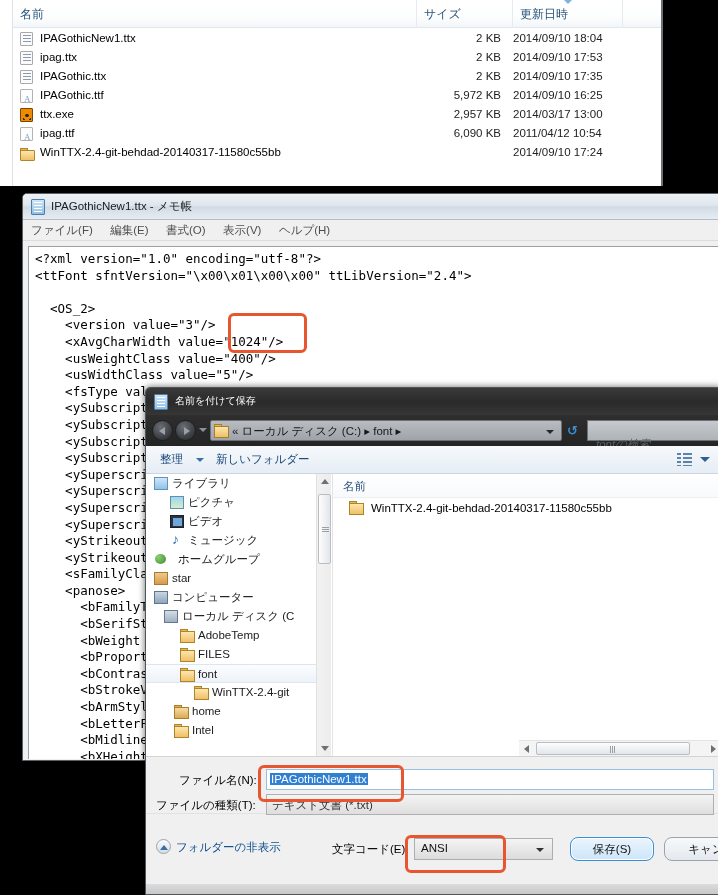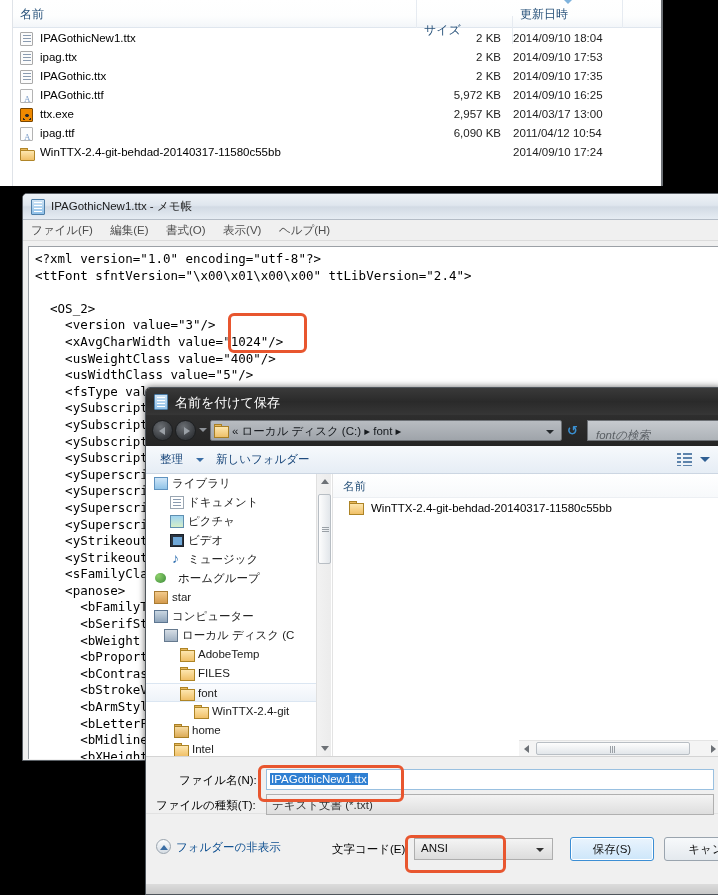--- a/index.html
+++ b/index.html
@@ -26,21 +26,21 @@
     position:absolute; left:13px; top:0; right:0; height:28px;
     background: linear-gradient(to bottom,#ffffff 0%, #fdfefe 60%, #f3f6f9 100%);
     border-bottom:1px solid #dfe6ee;
   }
   .exp-col {
     position:absolute; top:0; height:28px; line-height:28px;
     font-size:12px; color:#28527a; padding-left:7px;
     border-right:1px solid #e6ebf1; white-space:nowrap;
   }
   .exp-col.c-name { left:0; width:404px; }
-  .exp-col.c-size { left:404px; width:96px;margin-top:16px; }
+  .exp-col.c-size { left:404px; width:96px; }
   .exp-col.c-date { left:500px; width:110px; }
   .exp-col.c-last { left:610px; width:50px; border-right:none; }
   .sort-caret {
     position:absolute; left:50%; top:-1px; margin-left:-5px;
     width:0;height:0;border-left:5px solid transparent;border-right:5px solid transparent;
     border-top:5px solid #7fb3dd;
   }
   .exp-rows { position:absolute; left:13px; top:29px; right:0; bottom:0; }
   .exp-row { position:relative; height:19px; line-height:19px; font-size:11.5px; color:#000; }
   .exp-row .fname { position:absolute; left:27px; white-space:nowrap; }
@@ -120,21 +120,21 @@
     overflow:hidden;
   }
   .sd-titlebar {
     position:relative; height:27px;
     background:linear-gradient(to bottom,#3a3a3a 0%,#2a2a2a 50%,#363636 100%);
   }
   .sd-titleicon{position:absolute;left:8px;top:6px;width:14px;height:16px;
     background:linear-gradient(to bottom,#cfe4f5,#8fc0e8);border:1px solid #4d7ea8;border-radius:1px;}
   .sd-titleicon:after{content:"";position:absolute;left:2px;top:2px;width:8px;height:10px;
     background:repeating-linear-gradient(to bottom,#fff 0 1px,transparent 1px 3px);}
-  .sd-title{position:absolute;left:29px;top:6px;font-size:13px;color:#fff;white-space:nowrap;}
+  .sd-title{position:absolute;left:29px;top:6px;font-size:10px;color:#fff;white-space:nowrap;}
 
   .sd-navbar { position:relative; height:31px;
     background:linear-gradient(to bottom,#2e2e2e,#242424); }
   .nav-btn { position:absolute; top:5px; width:21px; height:21px; border-radius:50%;
     background:radial-gradient(circle at 40% 32%,#6b6f74,#35383c 70%);
     border:1px solid #1c1e20; }
   .nav-btn.back{ left:6px; }
   .nav-btn.fwd { left:29px; }
   .nav-btn .arr{position:absolute;left:50%;top:50%;width:0;height:0;}
   .nav-btn.back .arr{margin:-4px 0 0 -4px;border-top:4px solid transparent;border-bottom:4px solid transparent;border-right:6px solid #9aa0a6;}
@@ -145,21 +145,21 @@
     background:linear-gradient(to bottom,#b8bcc1,#9fa4aa); border:1px solid #6d7176; border-radius:2px; }
   .addr-ico{position:absolute;left:3px;top:3px;width:14px;height:13px;}
   .addr-ico:before{content:"";position:absolute;left:0;top:0;width:6px;height:3px;background:#e8b85c;border:1px solid #a87f24;border-bottom:none;}
   .addr-ico:after{content:"";position:absolute;left:0;top:2px;width:13px;height:10px;background:linear-gradient(to bottom,#fde6ae,#eec069);border:1px solid #a87f24;}
   .addr-text{position:absolute;left:21px;top:3px;font-size:11.5px;color:#15191d;white-space:nowrap;}
   .addr-caret{position:absolute;right:7px;top:9px;width:0;height:0;
     border-left:4px solid transparent;border-right:4px solid transparent;border-top:4px solid #25292d;}
   .refresh{position:absolute;left:421px;top:8px;font-size:13px;color:#3a8fd0;font-weight:bold;}
   .searchbox{position:absolute;left:441px;top:5px;right:2px;height:21px;
     background:linear-gradient(to bottom,#c6cacf,#aeb3b8);border:1px solid #6d7176;}
-  .searchbox span{position:absolute;left:8px;top:7px;font-size:11.5px;color:#5a5f64;font-style:italic;text-align:center;}
+  .searchbox span{position:absolute;left:8px;top:16px;font-size:11.5px;color:#5a5f64;font-style:italic;text-align:center;}
 
   .sd-toolbar { position:relative; height:28px;
     background:linear-gradient(to bottom,#f6f9fc,#e6edf5);
     border-bottom:1px solid #ccd6e2; }
   .tb-item { position:absolute; top:6px; font-size:11.5px; color:#18467a; white-space:nowrap; }
   .tb-item.organize { left:14px; }
   .tb-caret{position:absolute;left:50px;top:12px;width:0;height:0;
     border-left:4px solid transparent;border-right:4px solid transparent;border-top:4px solid #3a6ea5;}
   .tb-item.newfolder { left:70px; }
   .tb-views{position:absolute;right:30px;top:6px;width:15px;height:15px;}
@@ -264,21 +264,21 @@
   .hf-circle:after{content:"";position:absolute;left:3px;top:5px;width:0;height:0;
     border-left:4px solid transparent;border-right:4px solid transparent;border-bottom:5px solid #3a6ea5;}
   .enc-label { position:absolute; left:186px; top:27px; font-size:11.5px; color:#000; white-space:nowrap;}
   .enc-select { position:absolute; left:268px; top:23px; width:139px; height:22px;
     background:linear-gradient(to bottom,#f4f4f4,#dcdcdc); border:1px solid #aeaeae;padding-left:40px;}
   .enc-select .val{position:absolute;left:6px;top:3px;font-size:11.5px;color:#111;}
   .enc-select .cv{position:absolute;right:8px;top:9px;width:0;height:0;
     border-left:4px solid transparent;border-right:4px solid transparent;border-top:4px solid #333;}
   .btn { position:absolute; top:22px; height:24px;
     background:linear-gradient(to bottom,#f7f9fb,#e4e9ee);
-    border:1px solid #9aa4ae; border-radius:3px;
+    border:1px solid #9aa4ae; border-radius:8px;
     font-size:11.5px; color:#111; text-align:center; line-height:22px; }
   .btn.save { left:424px; width:84px;
     background:linear-gradient(to bottom,#eaf4fd,#cde6fa);
     border:1px solid #3c8ed4; box-shadow:inset 0 0 0 1px #fff; }
   .btn.cancel { left:518px; width:84px; }
   .sd-bottomstrip{position:absolute;left:0;right:0;bottom:0;height:10px;
     background:linear-gradient(to bottom,#dcdcdc,#c8c8c8);}
 
   
   .redbox { position:absolute; border:3px solid #e8562f; border-radius:6px; pointer-events:none; }
@@ -427,24 +427,20 @@
     </div>
 
     <div class="sd-body">
 
       <div class="tree-pane">
         <div class="tree-item">
           <span class="ti lib" style="left:8px"></span>
           <span class="tlabel" style="left:26px">ライブラリ</span>
         </div>
         <div class="tree-item">
-          <span class="ti doc" style="left:24px"></span>
-          <span class="tlabel" style="left:42px">ドキュメント</span>
-        </div>
-        <div class="tree-item">
           <span class="ti pic" style="left:24px"></span>
           <span class="tlabel" style="left:42px">ピクチャ</span>
         </div>
         <div class="tree-item">
           <span class="ti vid" style="left:24px"></span>
           <span class="tlabel" style="left:42px">ビデオ</span>
         </div>
         <div class="tree-item">
           <span class="ti mus" style="left:24px"></span>
           <span class="tlabel" style="left:42px">ミュージック</span>

